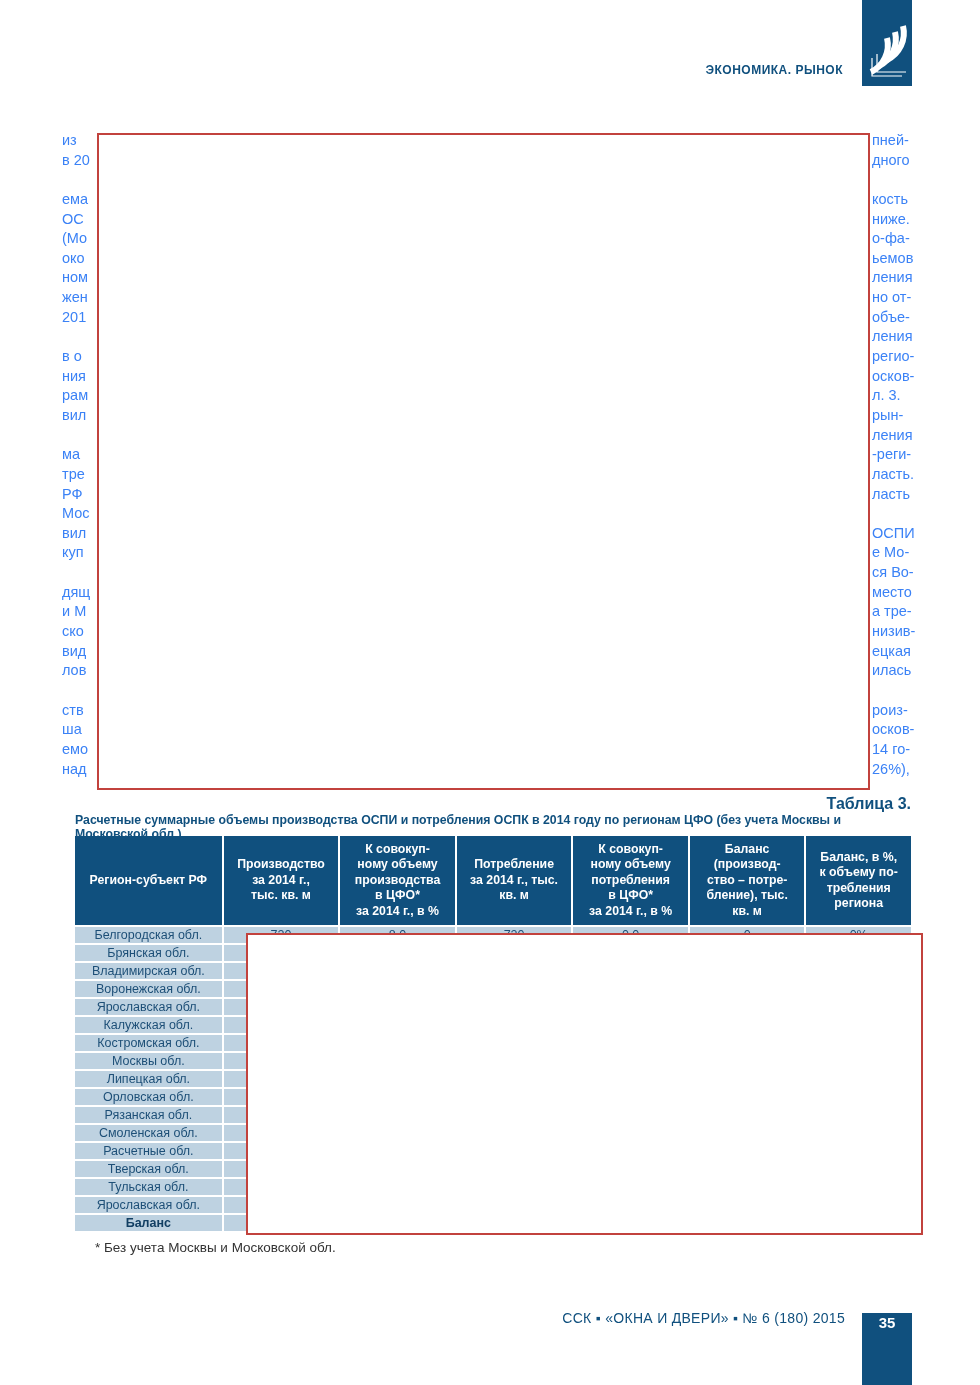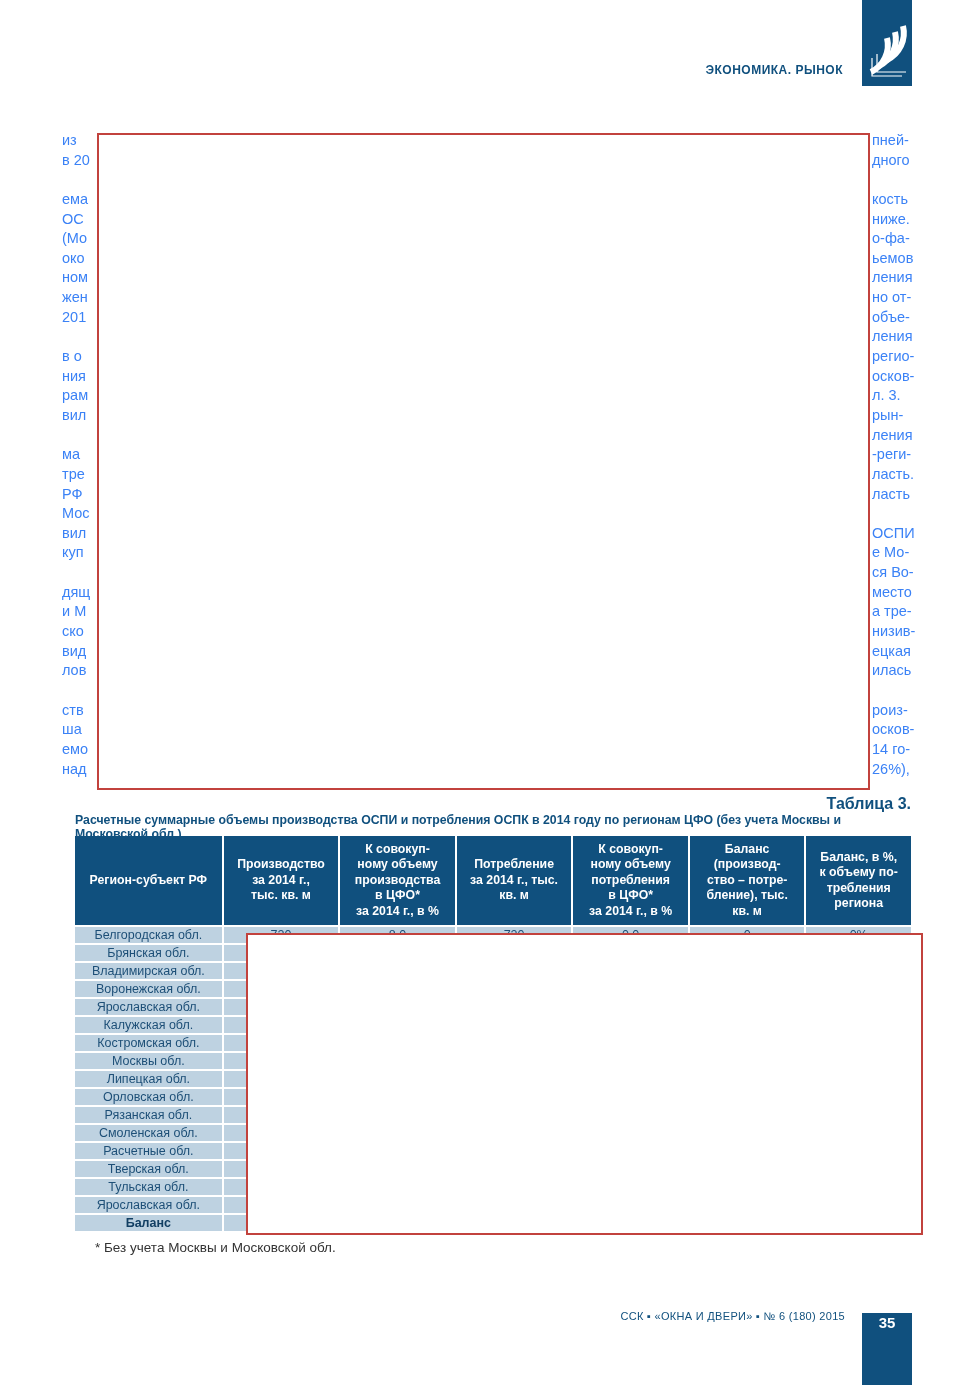--- a/index.html
+++ b/index.html
@@ -39,21 +39,21 @@
   }
   .data-table td{
     background:#bed2e1;font-size:12.5px;color:#1d4f77;
     height:16px;line-height:16px;padding:0 6px;overflow:hidden;white-space:nowrap;
   }
   .data-table td.region{text-align:center;}
   .data-table td.val{text-align:center;}
   .data-table tr.total td{font-weight:bold;color:#123f63;}
   
   .footnote{position:absolute;left:95px;top:1240px;font-size:13.5px;color:#333333;}
-  .footer-line{position:absolute;top:1310px;right:135px;font-size:11px;
+  .footer-line{position:absolute;top:1310px;right:135px;font-size:14px;
     color:#10507e;letter-spacing:.3px;}
   .page-number{
     position:absolute;left:862px;top:1313px;width:50px;height:72px;
     background:#10507e;color:#ffffff;font-weight:bold;font-size:15px;
     text-align:center;padding-top:1px;box-sizing:border-box;
   }
 </style>
 </head>
 <body>
 

